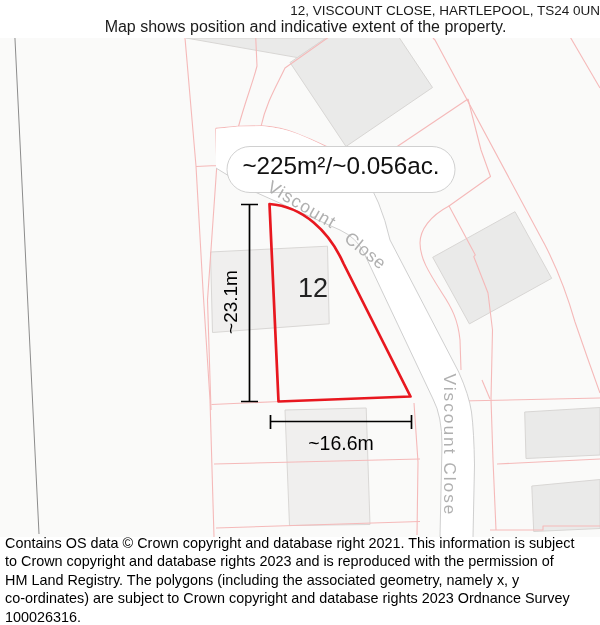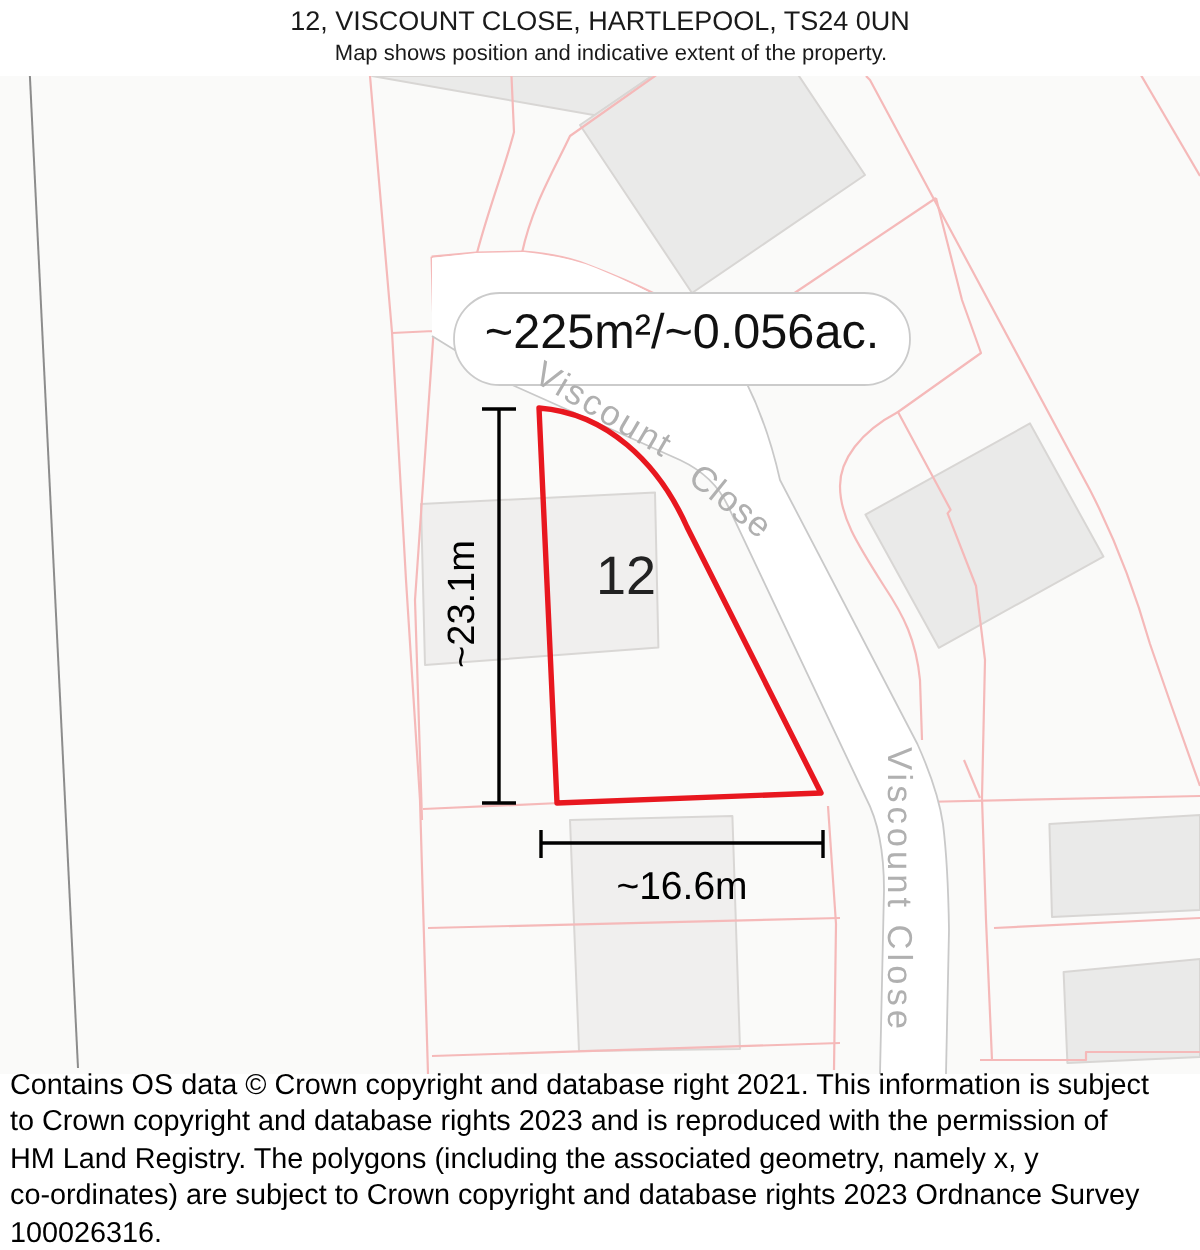--- a/index.html
+++ b/index.html
@@ -1,19 +1,19 @@
 <!DOCTYPE html>
 <html><head>
 <meta charset="utf-8">
 <style>
 html,body{margin:0;padding:0;background:#fff;width:600px;height:625px;overflow:hidden;}
 body{font-family:"Liberation Sans",sans-serif;-webkit-font-smoothing:antialiased;}
 #hdr{position:absolute;top:0;left:0;width:600px;text-align:center;color:#1a1a1a;}
-#hdr .l1{font-size:13.5px;line-height:16px;margin-top:2.5px;}
-#hdr .l2{font-size:11px;line-height:16px;padding-left:11px;}
+#hdr .l1{font-size:13.5px;line-height:16px;margin-top:2.5px;text-align:right;}
+#hdr .l2{font-size:16px;line-height:16px;padding-left:11px;}
 #ftr{position:absolute;top:533.5px;left:5px;width:640px;font-size:14.4px;line-height:18.6px;color:#000;}
 svg{position:absolute;top:0;left:0;}
 </style>
 </head>
 <body>
 
 <div id="hdr">
     <div class="l1">12, VISCOUNT CLOSE, HARTLEPOOL, TS24 0UN</div>
 <div class="l2">Map shows position and indicative extent of the property.</div>
   </div>

